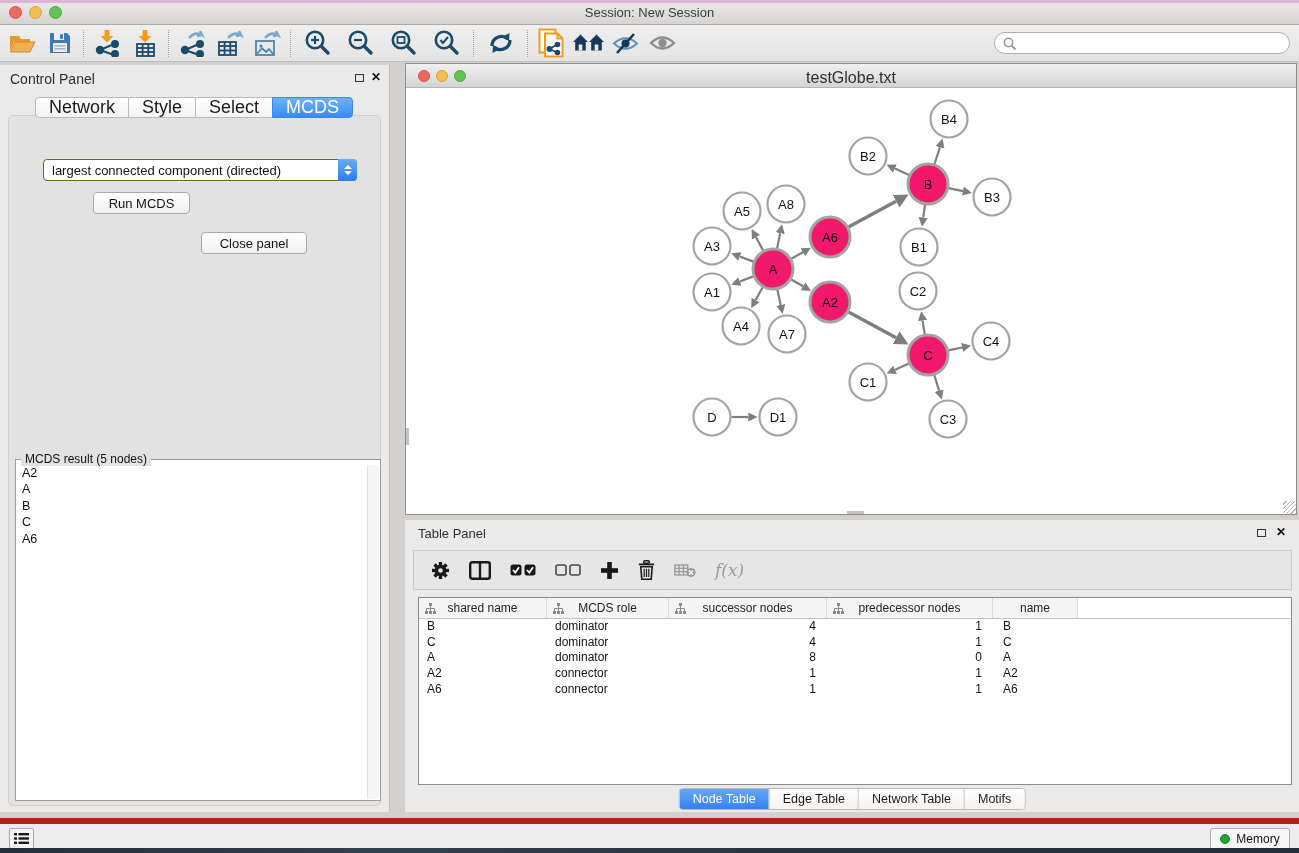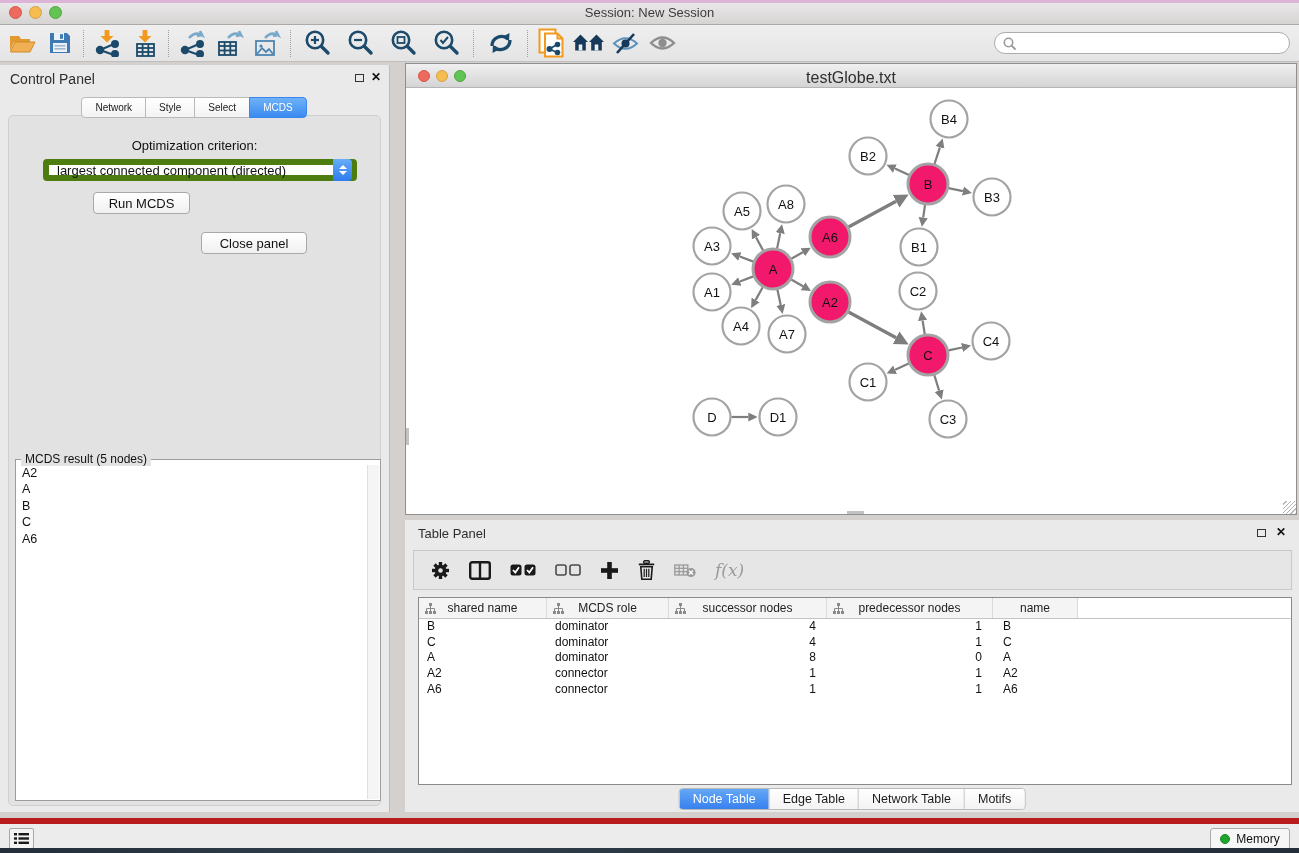--- a/index.html
+++ b/index.html
@@ -33,30 +33,30 @@
   .desk { position:absolute; left:0; top:62px; width:1299px; height:756px; background:#D3D0CE; }
 
   
   .control-panel { position:absolute; left:0; top:3px; width:390px; height:747px;
     background:#EAEAEA; border-right:1px solid #BFBDBB; }
   .panel-title { position:absolute; left:10px; top:6px; font-size:14px; color:#2E2E2E; }
   .win-float { position:absolute; top:9px; width:9px; height:8px; border:1.5px solid #333; background:transparent; }
   .win-close { position:absolute; top:5px; font-size:12px; font-weight:bold; color:#111; }
   .cp-float { right:25px; } .cp-close { right:8px; }
   .cp-tabs { position:absolute; left:0; right:0; top:32px; display:flex; justify-content:center; z-index:2; }
-  .cp-tab { height:21px; padding:0 13px; display:flex; align-items:center; font-size:10px; color:#1a1a1a;
+  .cp-tab { height:21px; padding:0 13px; display:flex; align-items:center; font-size:18px; color:#1a1a1a;
     background:linear-gradient(#FFFFFF,#F3F3F3); border:1px solid #B9B9B9; margin-left:-1px; }
   .cp-tab:first-child { border-radius:4px 0 0 4px; }
   .cp-tab:last-child { border-radius:0 4px 4px 0; }
   .cp-tab.active { background:linear-gradient(#6FB2F8,#3A8AF0); color:#fff; border-color:#3A86EC; }
   .cp-content { position:absolute; left:8px; right:8px; top:50px; bottom:6px;
     background:#E2E2E2; border:1px solid #CFCFCF; border-radius:5px; }
   .opt-label { position:absolute; left:0; right:0; top:22px; text-align:center; font-size:13px; color:#111; }
   .criterion-select { position:absolute; left:34px; top:43px; width:314px; height:22px; background:#fff;
-    border:6px solid #4d7c0f; border-radius:4px; display:flex; align-items:center; }
+    border:1px solid #4d7c0f; border-radius:4px; display:flex; align-items:center; }
   .criterion-text { font-size:13px; color:#111; padding-left:8px; flex:1; white-space:nowrap; overflow:hidden; }
   .select-stepper { width:19px; height:22px; margin:-1px -1px -1px 0; border-radius:0 4px 4px 0;
     background:linear-gradient(#67ADF8,#2E7BEF); display:flex; flex-direction:column;
     align-items:center; justify-content:center; gap:2px; }
   .select-stepper .up { width:0; height:0; border-left:4px solid transparent; border-right:4px solid transparent; border-bottom:4px solid #fff; }
   .select-stepper .down { width:0; height:0; border-left:4px solid transparent; border-right:4px solid transparent; border-top:4px solid #fff; }
   .cp-btn { position:absolute; top:76px; height:22px; background:linear-gradient(#FFFFFF,#F0F0F0);
     border:1px solid #A8A8A8; border-radius:4px; font-size:13px; color:#111; font-family:"Liberation Sans",sans-serif; }
   .run-btn { left:84px; width:97px; }
   .closep-btn { left:192px; width:106px;margin-top:40px; }
@@ -310,21 +310,20 @@
       <div class="panel-title">Control Panel</div>
       <div class="win-float cp-float"></div>
       <div class="win-close cp-close">✕</div>
       <div class="cp-tabs">
         <div class="cp-tab">Network</div>
         <div class="cp-tab">Style</div>
         <div class="cp-tab">Select</div>
         <div class="cp-tab active">MCDS</div>
       </div>
       <div class="cp-content">
-        <div class="opt-label">Optimization criterion:</div>
         <div class="criterion-select">
           <div class="criterion-text">largest connected component (directed)</div>
           <div class="select-stepper">
               <div class="up"></div>
               <div class="down"></div>
             </div>
         </div>
         <button class="cp-btn run-btn">Run MCDS</button>
         <button class="cp-btn closep-btn">Close panel</button>
         <div class="groupbox">

